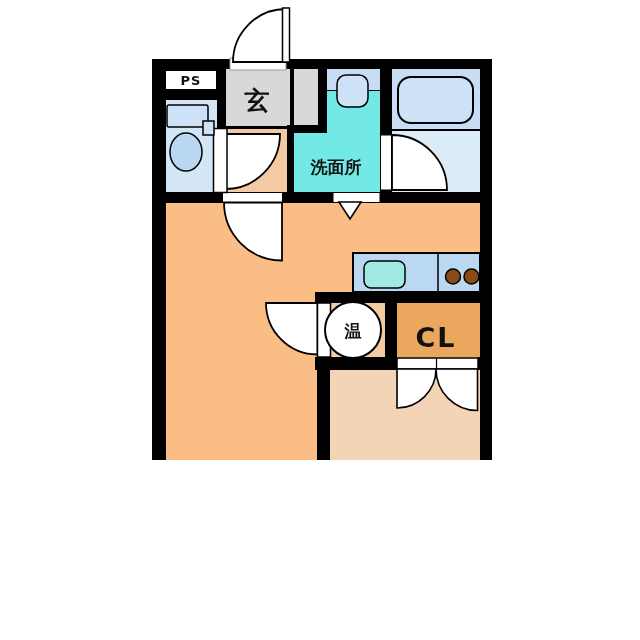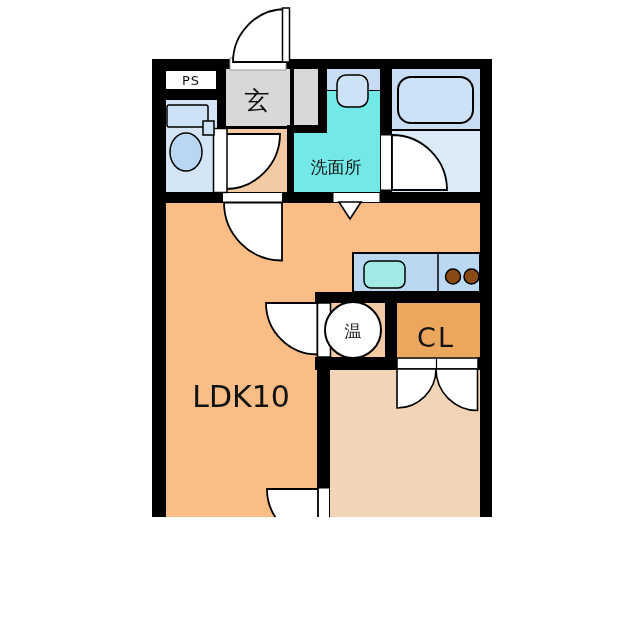--- a/index.html
+++ b/index.html
@@ -1,17 +1,17 @@
 <!DOCTYPE html>
 <html style="--c-wall: #000000; --c-ldk: #f9bd85; --c-hall: #f3caa3; --c-western_room: #f4d4b6; --c-closet: #eca75f; --c-entrance_gray: #d8d8d8; --c-toilet_room: #d4e5f6; --c-washroom_cyan: #72e9e7; --c-bath_upper: #c8dcf3; --c-bath_lower: #dcebf8; --c-kitchen_counter: #bad8f1; --c-sink: #a0e9e5; --c-burner: #8a4a16; --c-fixture_fill: #cde2f6; --c-toilet_bowl: #b9d6f2;"><head>
 <meta charset="utf-8">
 <style>
   html,body{margin:0;padding:0;background:#fff;}
-  #plan{position:relative;width:640px;height:517px;background:#ffffff;overflow:hidden;
-        font-family:"DejaVu Sans","Liberation Sans",sans-serif;}
+  #plan{position:relative;width:640px;height:460px;background:#ffffff;overflow:hidden;
+        font-family:"DejaVu Sans","Liberation Sans",sans-serif;font-weight:bold;}
   .room,.wall{position:absolute;}
   .wall{background:var(--c-wall,#000);}
   .room-ps{background:#fff;border:2px solid #000;box-sizing:border-box;}
   .room-toilet{background:var(--c-toilet_room);}
   .room-genkan,.room-shoe{background:var(--c-entrance_gray);}
   .room-hall,.room-heater{background:var(--c-hall);}
   .room-wash{background:var(--c-washroom_cyan);}
   .room-washband{background:var(--c-bath_upper);border-bottom:2px solid #000;box-sizing:border-box;}
   .room-bath-u{background:var(--c-bath_upper);}
   .room-bath-l{background:var(--c-bath_lower);}
@@ -133,15 +133,14 @@
       <rect x="352" y="619" width="61" height="12" fill="#fff" stroke="#000" stroke-width="1.5"></rect>
       <path d="M352,625 h61 M382,620.5 v9" stroke="#000" stroke-width="1.2" fill="none"></path>
     </g>
   </svg>
 
   <div class="lbl lbl-ps" style="left:191px;top:80px;">PS</div>
   <div class="lbl lbl-genkan" style="left:257px;top:100px;">玄</div>
   <div class="lbl lbl-wash" style="left:336px;top:167px;">洗面所</div>
   <div class="lbl lbl-on" style="left:353px;top:331px;">温</div>
   <div class="lbl lbl-cl" style="left:436px;top:337px;">CL</div>
-  <div class="lbl lbl-ldk" style="left:241px;top:397px;">LDK10</div>
 
 </div>
 
 </body></html>

